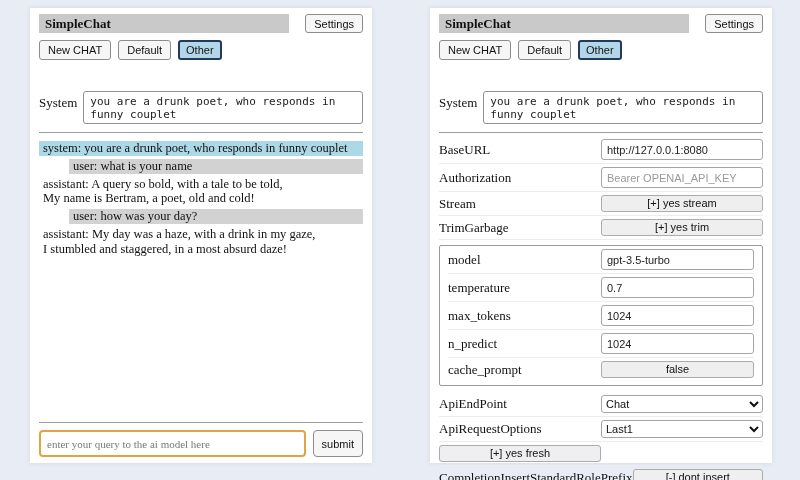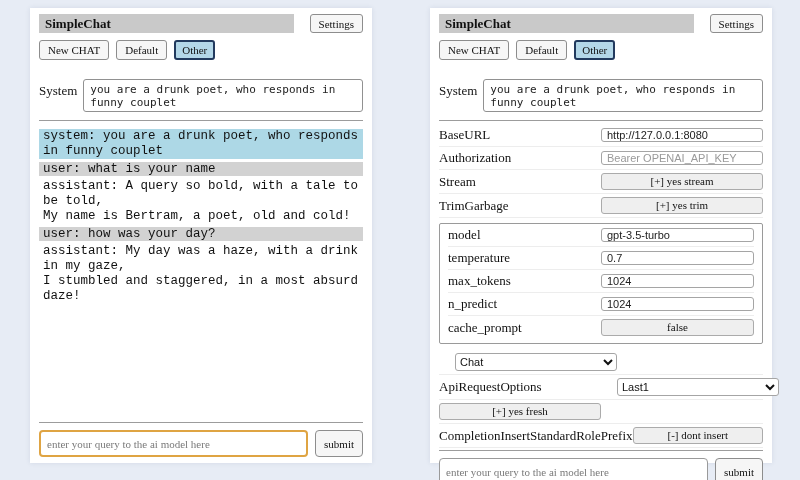--- a/index.html
+++ b/index.html
@@ -29,31 +29,31 @@
   .title-bar {
     flex: 1;
     background: var(--title-bar-bg, #c9c9c9);
     font-size: 13px;
     font-weight: bold;
     padding: 2px 6px;
     line-height: 15px;
     color: #111;
   }
   button {
-    font-family: Liberation Serif, serif;
+    font-family: Liberation Sans, sans-serif;
     font-size: 11px;
     color: #111;
     background: #f6f6f6;
     border: 1px solid #8d8d8d;
     border-radius: 3px;
     padding: 1px 8px;
     line-height: 14px;
     text-align: center;
   }
-  .sessions-row { display: flex; gap: 7px; margin-bottom: 15px; }
+  .sessions-row { display: flex; gap: 7px; margin-bottom: 27px; }
   .sessions-row button { padding: 2px 8px; }
   .sessions-row button.selected {
     background: var(--selected-session-bg, #b3d7e8);
     border: 2px solid var(--selected-session-border, #223a5e);
     padding: 1px 6px;
   }
 
   
   .system-row { display: flex; align-items: flex-start; gap: 6px; margin: 4px 0 6px; }
   .system-row .lbl { font-size: 13px; padding-top: 4px; color: #111; }
@@ -65,31 +65,31 @@
     border-radius: 3px;
     font-family: "DejaVu Sans Mono", monospace;
     font-size: 11px;
     color: #222;
     padding: 3px 6px;
     overflow: hidden;
   }
   hr.sep { border: none; border-top: 1px solid #9c9c9c; margin: 2px 0 3px; }
 
   
-  .chat-area { flex: 1; overflow: hidden; padding-top: 2px; font-family: Liberation Mono, monospace; }
+  .chat-area { flex: 1; overflow: hidden; padding-top: 2px; }
   .msg {
     font-size: 12.5px;
     line-height: 1.18;
     margin: 3px 0;
     padding: 0 4px;
     color: #111;
     white-space: pre-line;
   }
   .role-system    { background: var(--system-msg-bg, #add8e6); }
-  .role-user      { background: var(--user-msg-bg, #d2d2d2); }
+  .role-user      { background: var(--user-msg-bg, #d2d2d2); margin-left: 30px; }
   .role-assistant { background: transparent; }
 
   
   .query-row { display: flex; gap: 7px; align-items: stretch; margin-top: 4px; }
   .query-row input {
     flex: 1;
     font-family: Liberation Serif, serif;
     font-size: 11px;
     color: #444;
     border: 1px solid #9a9a9a;
@@ -113,42 +113,41 @@
   }
   .srow .slabel { color: #111; font-size: 13px; }
   .srow input[type="text"] {
     width: 100%;
     font-family: "Liberation Sans", sans-serif;
     font-size: 11px;
     color: #222;
     border: 1px solid #a5a5a5;
     border-radius: 3px;
     padding: 2px 5px;
-    height: 14px;
+    height: 21px;
   }
   .srow input[type="text"]::placeholder { color: #9a9a9a; }
   .srow .toggle-btn {
     width: 100%;
     background: #efefef;
     border: 1px solid #ababab;
     border-radius: 3px;
     height: 17px;
     padding: 0;
     line-height: 15px;
   }
   .srow select {
     width: 100%;
     font-family: "Liberation Sans", sans-serif;
     font-size: 11px;
     height: 18px;
     border: 1px solid #a5a5a5;
     border-radius: 3px;
     background: #fff;
     color: #111;
-    margin-left: 16px;
   }
   fieldset.aro {
     border: 1px solid #9a9a9a;
     border-radius: 2px;
     margin: 5px 0 6px;
     padding: 0 8px 4px;
   }
   fieldset.aro legend { font-size: 12.5px; padding: 0 3px; color: #111; }
   fieldset.aro .srow:last-child { border-bottom: none; }
   .spacer { flex: 1; }
@@ -247,20 +246,21 @@
         <span class="slabel">n_predict</span>
         <input type="text" value="1024" style="">
       </div>
       <div class="srow">
         <span class="slabel">cache_prompt</span>
         <button class="toggle-btn">false</button>
       </div>
     </fieldset>
 
     <div class="srow">
+      <span class="slabel">ApiEndPoint</span>
       <select>
         <option>Chat</option>
       </select>
     </div>
     <div class="srow">
       <span class="slabel">ApiRequestOptions</span>
       <select>
         <option>Last1</option>
       </select>
     </div>

